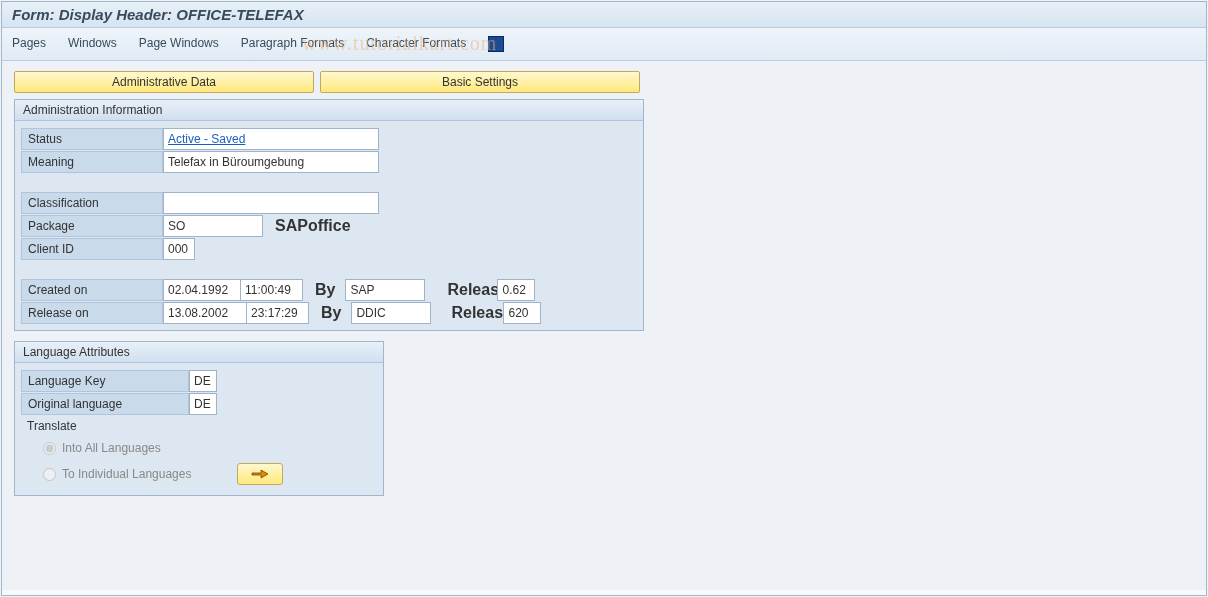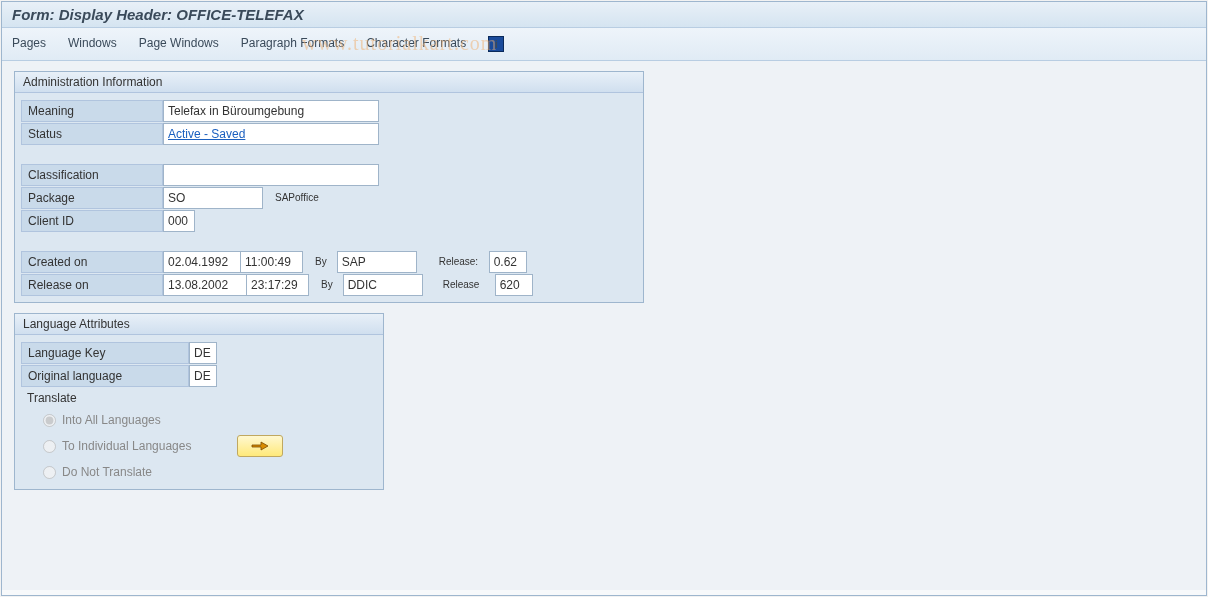--- a/index.html
+++ b/index.html
@@ -127,22 +127,23 @@
       display: flex;
       align-items: center;
       color: #333;
       overflow: hidden;
       white-space: nowrap;
     }
     .field.link { color: #1a5fbf; text-decoration: underline; }
     .gap { height: 18px; }
     .inline-label {
       padding: 0 10px 0 12px;
-      font-size: 10px;
-      color: #333;
+      font-size: 16px;
+      color: #333;
+      font-weight: bold;
     }
     .radio-row {
       display: flex;
       align-items: center;
       padding: 4px 6px 4px 22px;
       gap: 6px;
       color: #888;
     }
     .radio-row input[type=radio] {
       accent-color: #888;
@@ -179,32 +180,36 @@
     <span>Windows</span>
     <span>Page Windows</span>
     <span>Paragraph Formats</span>
     <span>Character Formats</span>
     <span class="info-icon">i</span>
     <div class="watermark">www.tutorialkart.com</div>
   </div>
 
   <div class="content">
 
+    <div class="tab-row">
+      <div class="tab">Administrative Data</div>
+      <div class="tab">Basic Settings</div>
+    </div>
 
     <div class="panel admin">
       <div class="panel-header">Administration Information</div>
       <div class="panel-body">
 
         <div class="row">
+          <div class="label">Status</div>
+          <div class="field link" style="width:216px">Active - Saved</div>
+        </div>
+        <div class="row">
           <div class="label">Meaning</div>
           <div class="field" style="width:216px">Telefax in Büroumgebung</div>
-        </div>
-        <div class="row">
-          <div class="label">Status</div>
-          <div class="field link" style="width:216px">Active - Saved</div>
         </div>
 
         <div class="gap"></div>
 
         <div class="row">
           <div class="label">Classification</div>
           <div class="field" style="width:216px"></div>
         </div>
         <div class="row">
           <div class="label">Package</div>
@@ -261,22 +266,18 @@
         </div>
         <div class="radio-row">
           <input type="radio" name="tr" disabled="" style="">
           <span>To Individual Languages</span>
           <span class="arrow-btn">
             <svg viewBox="0 0 18 12">
               <path d="M1 5 H10 V2 L17 6 L10 10 V7 H1 Z" fill="#d98c00" stroke="#7a4a00" stroke-width="0.8"></path>
             </svg>
           </span>
         </div>
-        <div class="radio-row">
-          <input type="radio" name="tr" disabled="" style="">
-          <span>Do Not Translate</span>
-        </div>
 
       </div>
     </div>
 
   </div>
 </div>
 
 </body></html>

